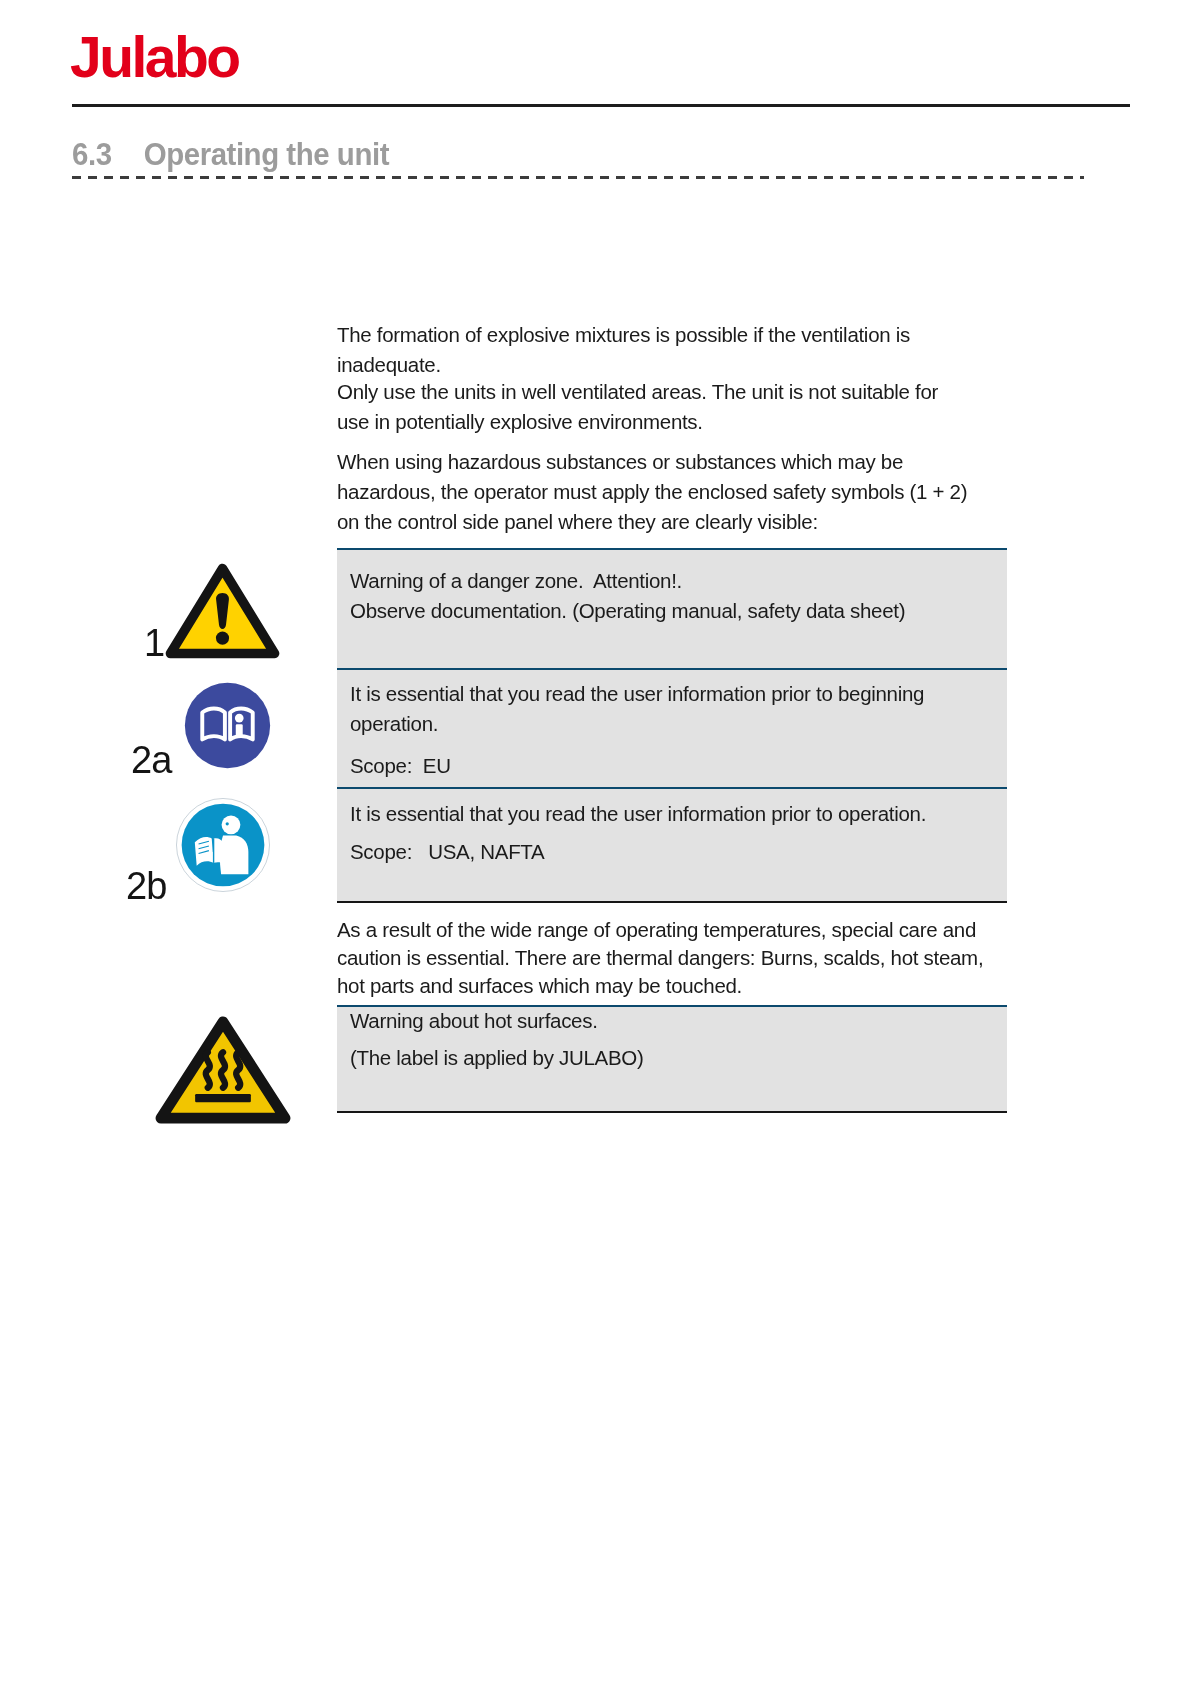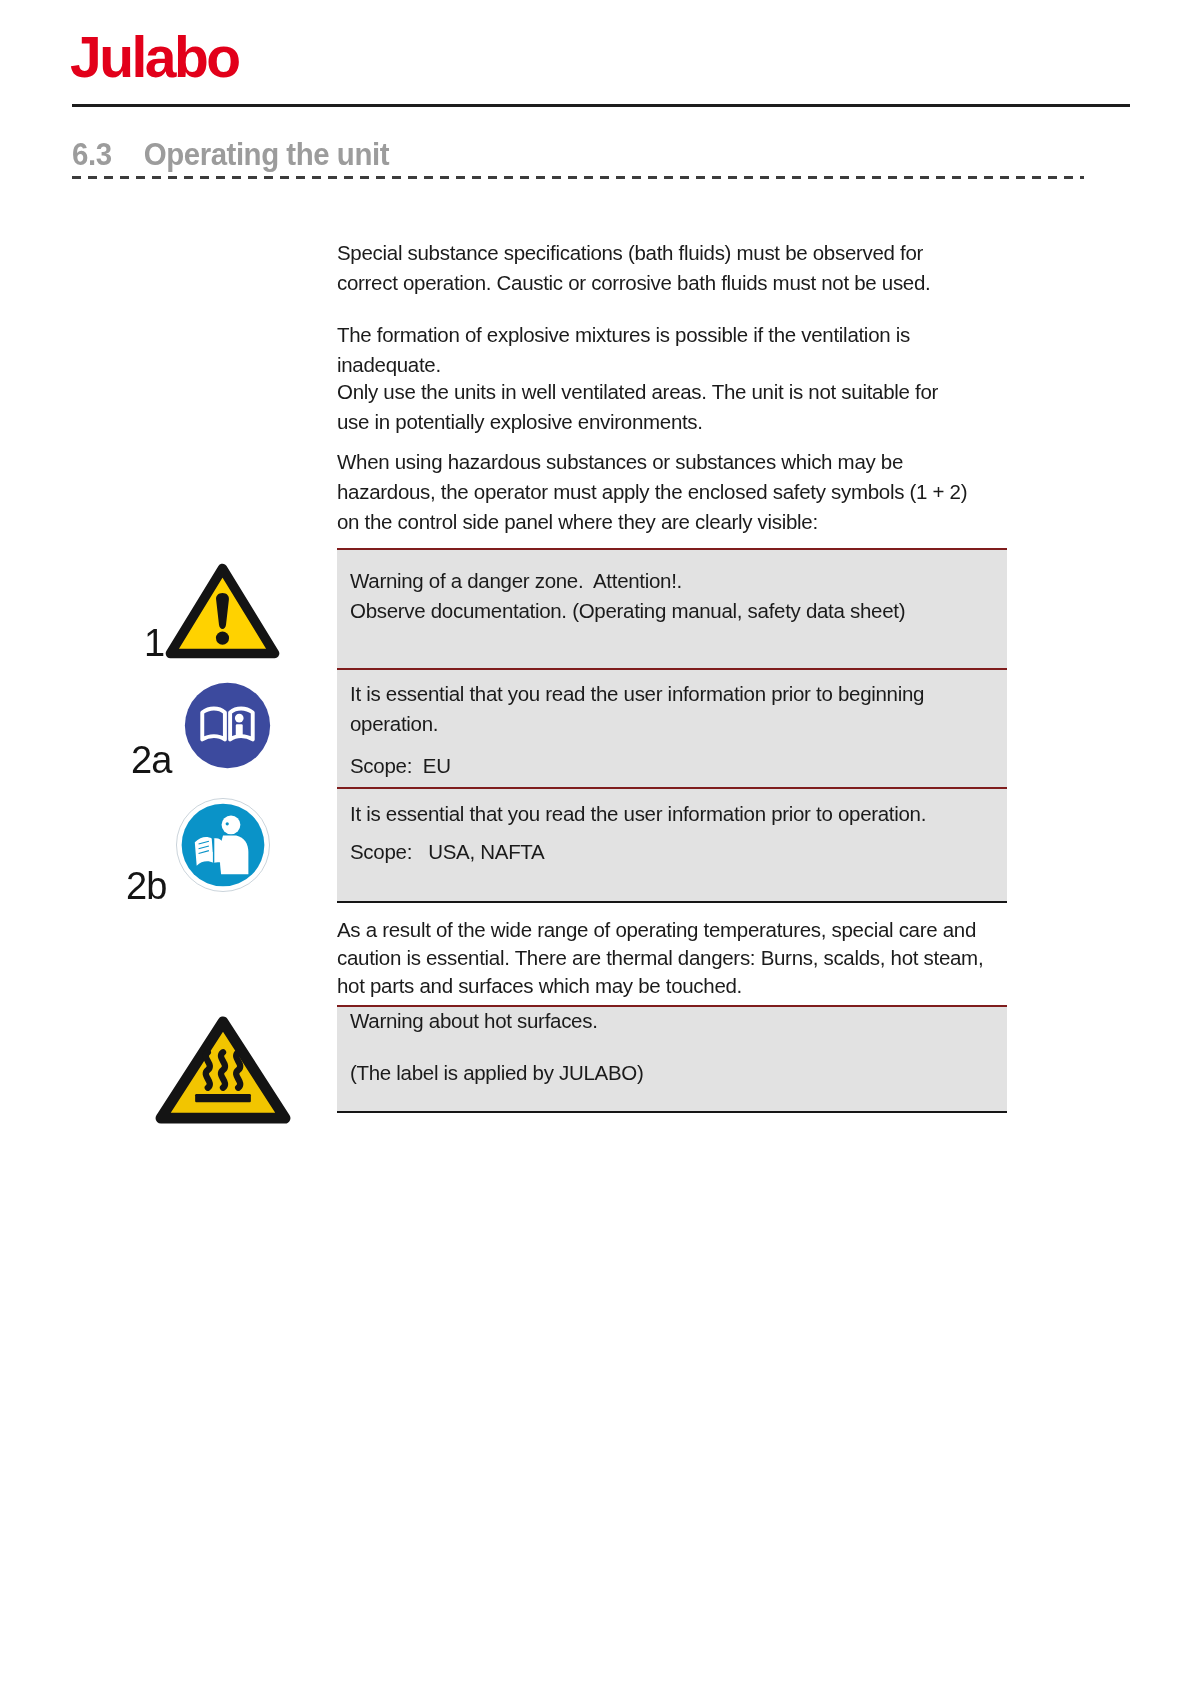--- a/index.html
+++ b/index.html
@@ -22,21 +22,21 @@
   .dashed-rule{
     left:72px;top:176px;width:1012px;height:3px;
     background:repeating-linear-gradient(90deg,#3c3c3c 0 9px,transparent 9px 16px);
   }
   
   .par{left:337px;font-size:20.5px;line-height:30px;letter-spacing:-0.3px;}
   .par .line{white-space:pre;}
   .bold{font-weight:bold;}
   
   .wbox{
-    background:#E2E2E2;border-top:2px solid #7f1d1d;box-sizing:border-box;
+    background:#E2E2E2;border-top:2px solid #0c4a6e;box-sizing:border-box;
     padding:0 0 0 13px;
   }
   .wbox.last{border-bottom:2px solid #161616;}
   .box-line{font-size:20.5px;line-height:30px;letter-spacing:-0.3px;white-space:pre;}
   
   .sym-label{font-size:38px;color:#141414;letter-spacing:-1px;line-height:1.15;}
   
   .footer-rule{left:75px;top:1624px;width:1050px;height:2.5px;background:#2e2e2e;}
   .page-num{left:77px;top:1634px;font-size:23px;font-weight:normal;color:#111;}
   .watermark{
@@ -52,24 +52,20 @@
 
   <div class="abs logo">Julabo</div>
   <div class="abs header-rule"></div>
   <div class="abs heading">
     <span class="sec-num">6.3</span>
     <span class="sec-title">Operating the unit</span>
   </div>
   <div class="abs dashed-rule"></div>
 
 
-  <div class="abs par" style="top:238px">
-    <div class="line">Special substance specifications (bath fluids) must be observed for</div>
-    <div class="line">correct operation. Caustic or corrosive bath fluids must not be used.</div>
-  </div>
 
   <div class="abs par" style="top:320px">
     <div class="line">The formation of explosive mixtures is possible if the ventilation is</div>
     <div class="line">inadequate.</div>
   </div>
 
   <div class="abs par" style="top:377px">
     <div class="line">Only use the units in well ventilated areas. The unit is not suitable for</div>
     <div class="line">use in potentially explosive environments.</div>
   </div>
@@ -135,20 +131,20 @@
   <svg class="abs" style="left:153px;top:1013px" width="140" height="114" viewBox="0 0 110 90">
     <polygon points="55,7 104,83 6,83" stroke="#141414" stroke-width="8.5" stroke-linejoin="round" fill="#F2C500"></polygon>
     <rect x="33" y="64" width="44" height="6.5" rx="1" fill="#141414"></rect>
     <path d="M43,59 c5.5,-4.5 -5.5,-9.5 0,-14 c5.5,-4.5 -5.5,-9.5 0,-14" stroke="#141414" stroke-width="5" fill="none" stroke-linecap="round"></path>
     <path d="M43,59 c5.5,-4.5 -5.5,-9.5 0,-14 c5.5,-4.5 -5.5,-9.5 0,-14" transform="translate(12,0)" stroke="#141414" stroke-width="5" fill="none" stroke-linecap="round"></path>
     <path d="M43,59 c5.5,-4.5 -5.5,-9.5 0,-14 c5.5,-4.5 -5.5,-9.5 0,-14" transform="translate(24,0)" stroke="#141414" stroke-width="5" fill="none" stroke-linecap="round"></path>
   </svg>
 
   <div class="abs wbox last" style="left:337px;top:1005px;width:670px;height:108px;">
     <div class="box-line" style="line-height:28px">Warning about hot surfaces.</div>
-    <div class="box-line" style="line-height:28px;margin-top:24px">(The label is applied by JULABO)</div>
+    <div class="box-line" style="line-height:28px;margin-top:9px">(The label is applied by JULABO)</div>
   </div>
 
   <div class="abs footer-rule"></div>
   <div class="abs page-num">10</div>
   <div class="abs watermark">南北潮商城 | www.nbchao.com</div>
 
 </div>
 
 </body></html>

